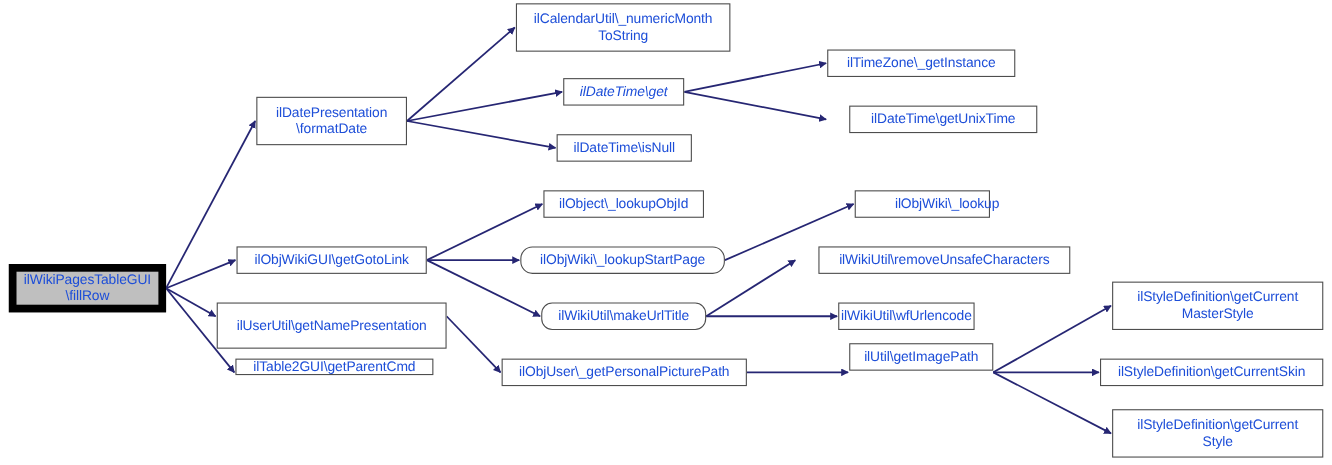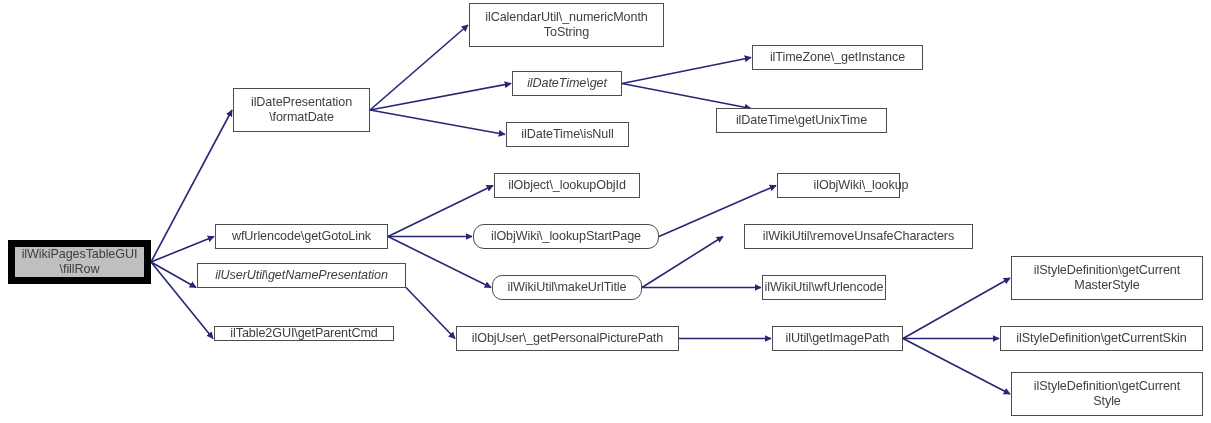--- a/index.html
+++ b/index.html
@@ -21,21 +21,21 @@
     top: 0;
     width: 1211px;
     height: 423px;
     pointer-events: none;
   }
   .node {
     position: absolute;
     box-sizing: border-box;
     border: 1px solid #4d4d4d;
     background: #ffffff;
-    color: #404040;
+    color: #1d4ed8;
     font-size: 12.6px;
     line-height: 15px;
     display: flex;
     align-items: center;
     justify-content: center;
     text-align: center;
     white-space: pre-line;
     letter-spacing: -0.1px;
     z-index: 2;
   }
@@ -78,31 +78,31 @@
   <div id="node-layer">
       <div class="node root" style="left: 8px; top: 240px; width: 143px; height: 44px;">ilWikiPagesTableGUI
 \fillRow</div>
       <div class="node" style="left: 233px; top: 88px; width: 137px; height: 44px;">ilDatePresentation
 \formatDate</div>
       <div class="node" style="left: 469px; top: 3px; width: 195px; height: 44px;">ilCalendarUtil\_numericMonth
 ToString</div>
       <div class="node" style="left: 512px; top: 71px; width: 110px; height: 25px; font-style: italic;">ilDateTime\get</div>
       <div class="node" style="left: 506px; top: 122px; width: 123px; height: 25px;">ilDateTime\isNull</div>
       <div class="node" style="left: 752px; top: 45px; width: 171px; height: 25px;">ilTimeZone\_getInstance</div>
-      <div class="node" style="left: 716px; top: 96px; width: 171px; height: 25px; margin-top: 12px;">ilDateTime\getUnixTime</div>
-      <div class="node" style="left: 215px; top: 224px; width: 173px; height: 25px;">wfUrlencode\getGotoLink</div>
-      <div class="node" style="left: 197px; top: 263px; width: 209px; height: 25px; font-style: italic;">ilUserUtil\getNamePresentation</div>
+      <div class="node" style="left: 772px; top: 96px; width: 171px; height: 25px;">ilDateTime\getUnixTime</div>
+      <div class="node" style="left: 215px; top: 224px; width: 173px; height: 25px;">ilObjWikiGUI\getGotoLink</div>
+      <div class="node" style="left: 197px; top: 275px; width: 209px; height: 42px;">ilUserUtil\getNamePresentation</div>
       <div class="node" style="left: 214px; top: 326px; width: 180px; height: 15px;">ilTable2GUI\getParentCmd</div>
       <div class="node" style="left: 494px; top: 173px; width: 146px; height: 25px;">ilObject\_lookupObjId</div>
       <div class="node" style="left: 473px; top: 224px; width: 186px; height: 25px; border-radius: 11px;">ilObjWiki\_lookupStartPage</div>
       <div class="node" style="left: 492px; top: 275px; width: 150px; height: 25px; border-radius: 10px;">ilWikiUtil\makeUrlTitle</div>
       <div class="node" style="left: 456px; top: 326px; width: 223px; height: 25px;">ilObjUser\_getPersonalPicturePath</div>
       <div class="node" style="left: 777px; top: 173px; width: 123px; height: 25px; padding-left: 45px;">ilObjWiki\_lookup</div>
       <div class="node" style="left: 724px; top: 224px; width: 229px; height: 25px; margin-left: 20px;">ilWikiUtil\removeUnsafeCharacters</div>
       <div class="node" style="left: 762px; top: 275px; width: 124px; height: 25px;">ilWikiUtil\wfUrlencode</div>
-      <div class="node" style="left: 772px; top: 326px; width: 131px; height: 25px;">ilUtil\getImagePath</div>
+      <div class="node" style="left: 772px; top: 312px; width: 131px; height: 25px;">ilUtil\getImagePath</div>
       <div class="node" style="left: 1011px; top: 256px; width: 192px; height: 44px;">ilStyleDefinition\getCurrent
 MasterStyle</div>
       <div class="node" style="left: 1000px; top: 326px; width: 203px; height: 25px;">ilStyleDefinition\getCurrentSkin</div>
       <div class="node" style="left: 1011px; top: 372px; width: 192px; height: 44px;">ilStyleDefinition\getCurrent
 Style</div>
     </div>
 </div>
 
 </body></html>

